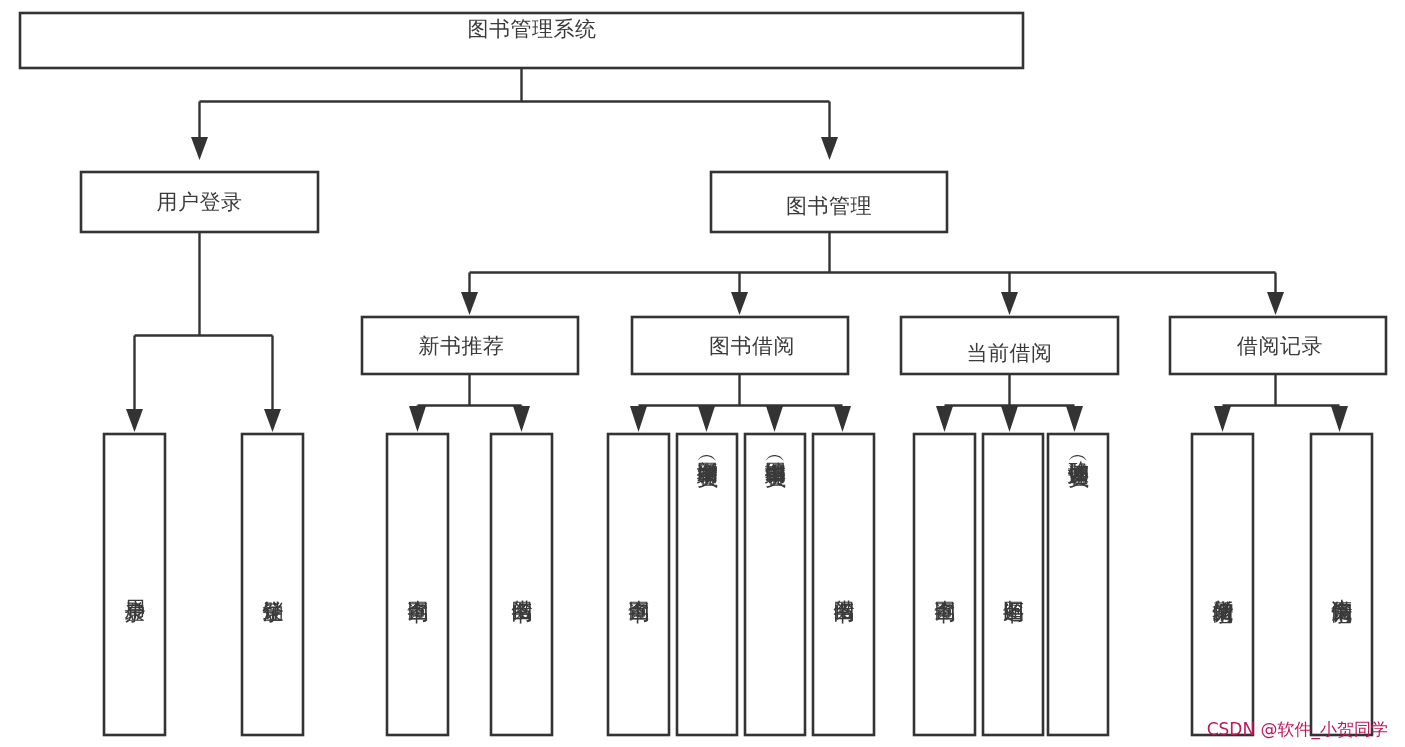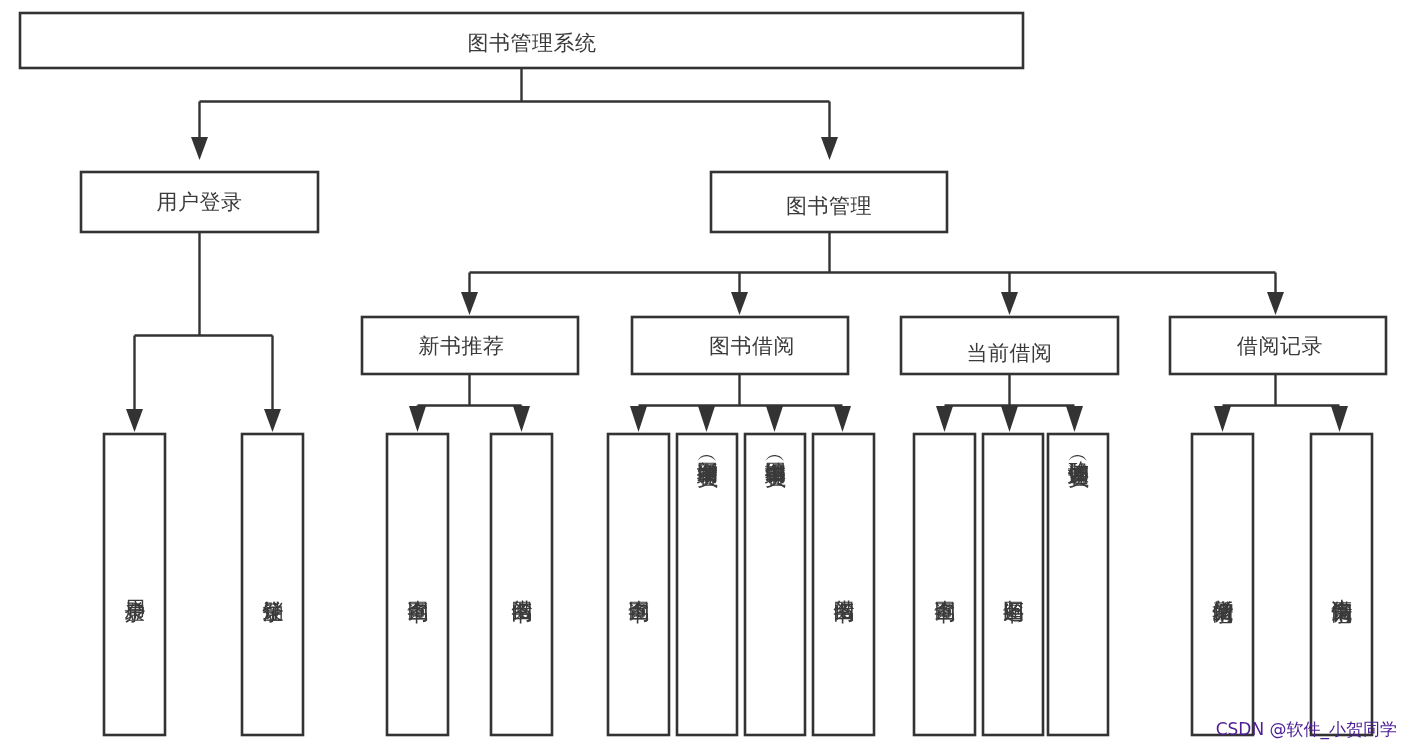--- a/index.html
+++ b/index.html
@@ -61,25 +61,25 @@
     justify-content: center;
     font-family: "DejaVu Sans", "Liberation Sans", sans-serif;
     font-size: 21px;
     color: #3a3a3a;
     letter-spacing: 0.5px;
     white-space: nowrap;
     pointer-events: none;
   }
   #watermark {
     position: absolute;
-    right: 8px;
+    right: 17px;
     bottom: 6px;
     font-family: "DejaVu Sans", "Liberation Sans", sans-serif;
     font-size: 17px;
-    color: #4c1d95;
+    color: #be185d;
     white-space: nowrap;
     pointer-events: none;
   }
 </style>
 </head>
 <body>
 
 <div id="diagram-root">
 
   <svg class="diagram-canvas" viewBox="0 0 1405 747">
@@ -174,21 +174,21 @@
     <rect class="node-box" x="813" y="434" width="61" height="301"></rect>
 
     <rect class="node-box" x="914" y="434" width="61" height="301"></rect>
     <rect class="node-box" x="983" y="434" width="60" height="301"></rect>
     <rect class="node-box" x="1048" y="434" width="60" height="301"></rect>
 
     <rect class="node-box" x="1192" y="434" width="61" height="301"></rect>
     <rect class="node-box" x="1311" y="434" width="61" height="301"></rect>
   </svg>
 
-  <div class="hlabel" style="left:20px; top:15px; width:1024px; height:55px;">图书管理系统</div>
+  <div class="hlabel" style="left:20px; top:1px; width:1024px; height:55px;">图书管理系统</div>
 
   <div class="hlabel" style="left:81px; top:172px; width:237px; height:60px;">用户登录</div>
   <div class="hlabel" style="left:711px; top:172px; width:236px; height:67px;">图书管理</div>
 
   <div class="hlabel" style="left:362px; top:317px; width:199px; height:57px;">新书推荐</div>
   <div class="hlabel" style="left:632px; top:317px; width:240px; height:57px;">图书借阅</div>
   <div class="hlabel" style="left:901px; top:317px; width:217px; height:72px;">当前借阅</div>
   <div class="hlabel" style="left:1170px; top:317px; width:220px; height:57px;border-radius:9px;">借阅记录</div>
 
   <div class="vlabel" style="left:104px; top:434px; width:61px; height:301px;">用户登录</div>

